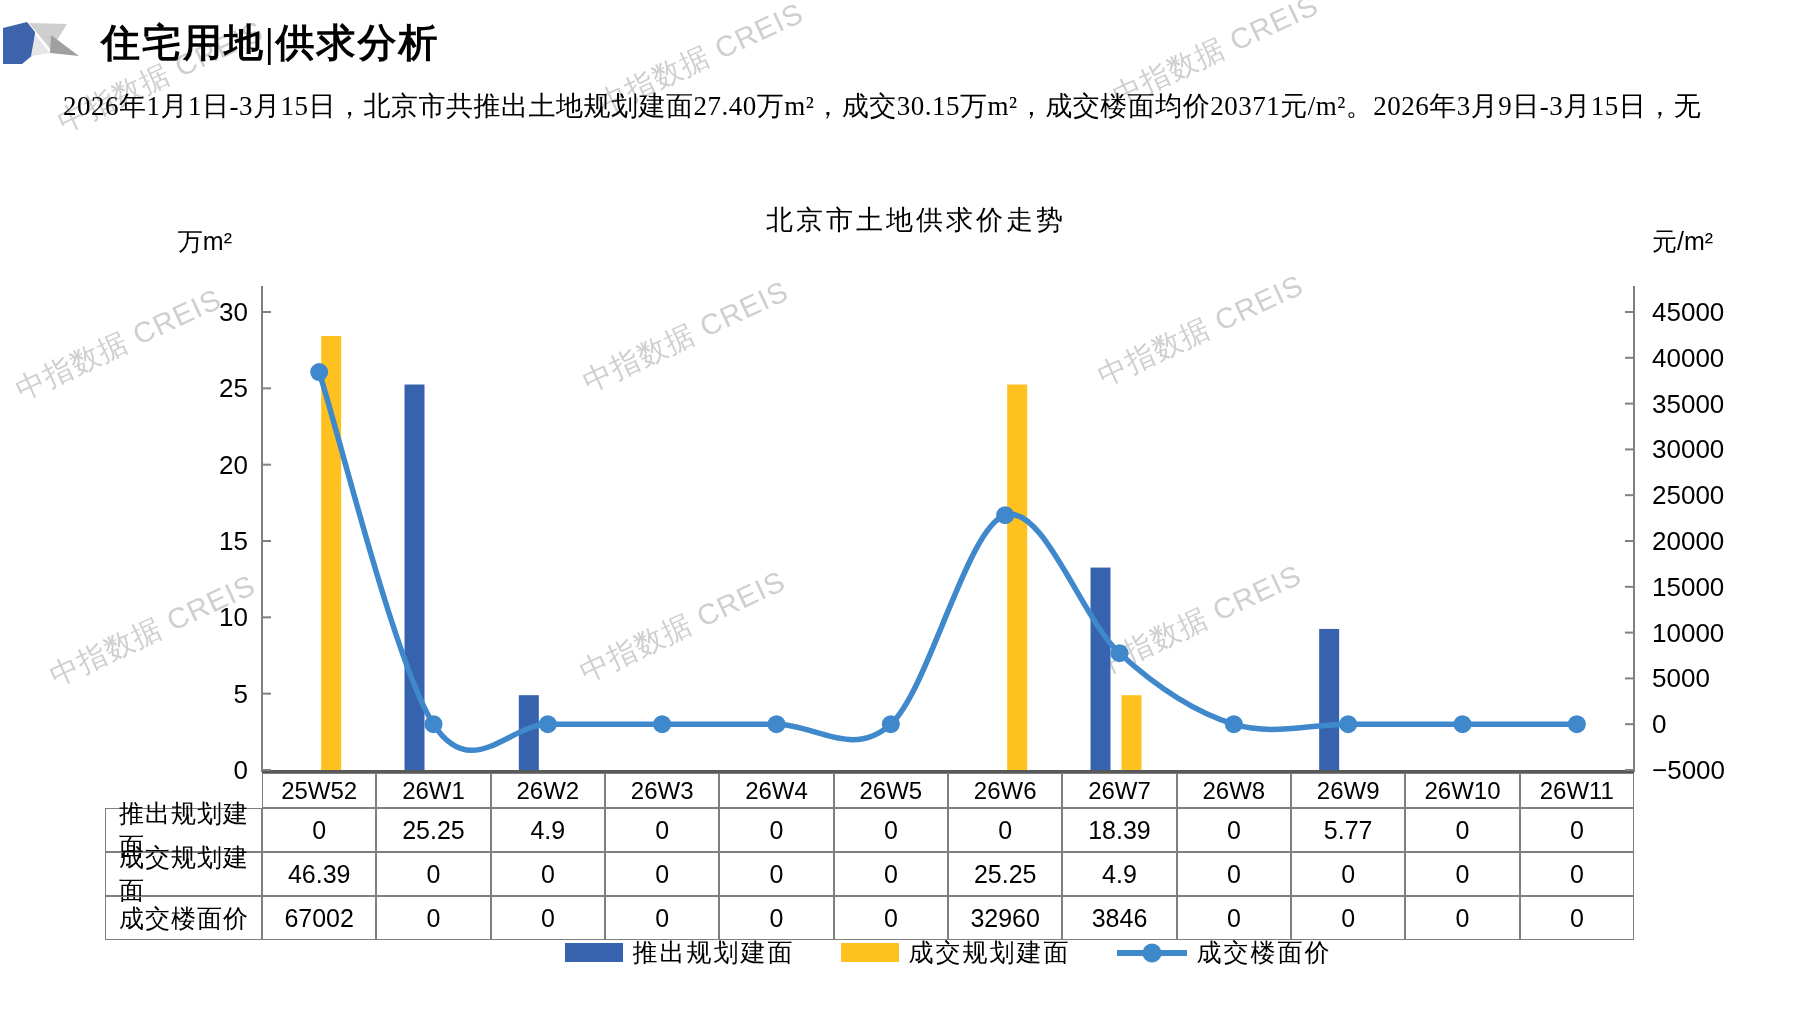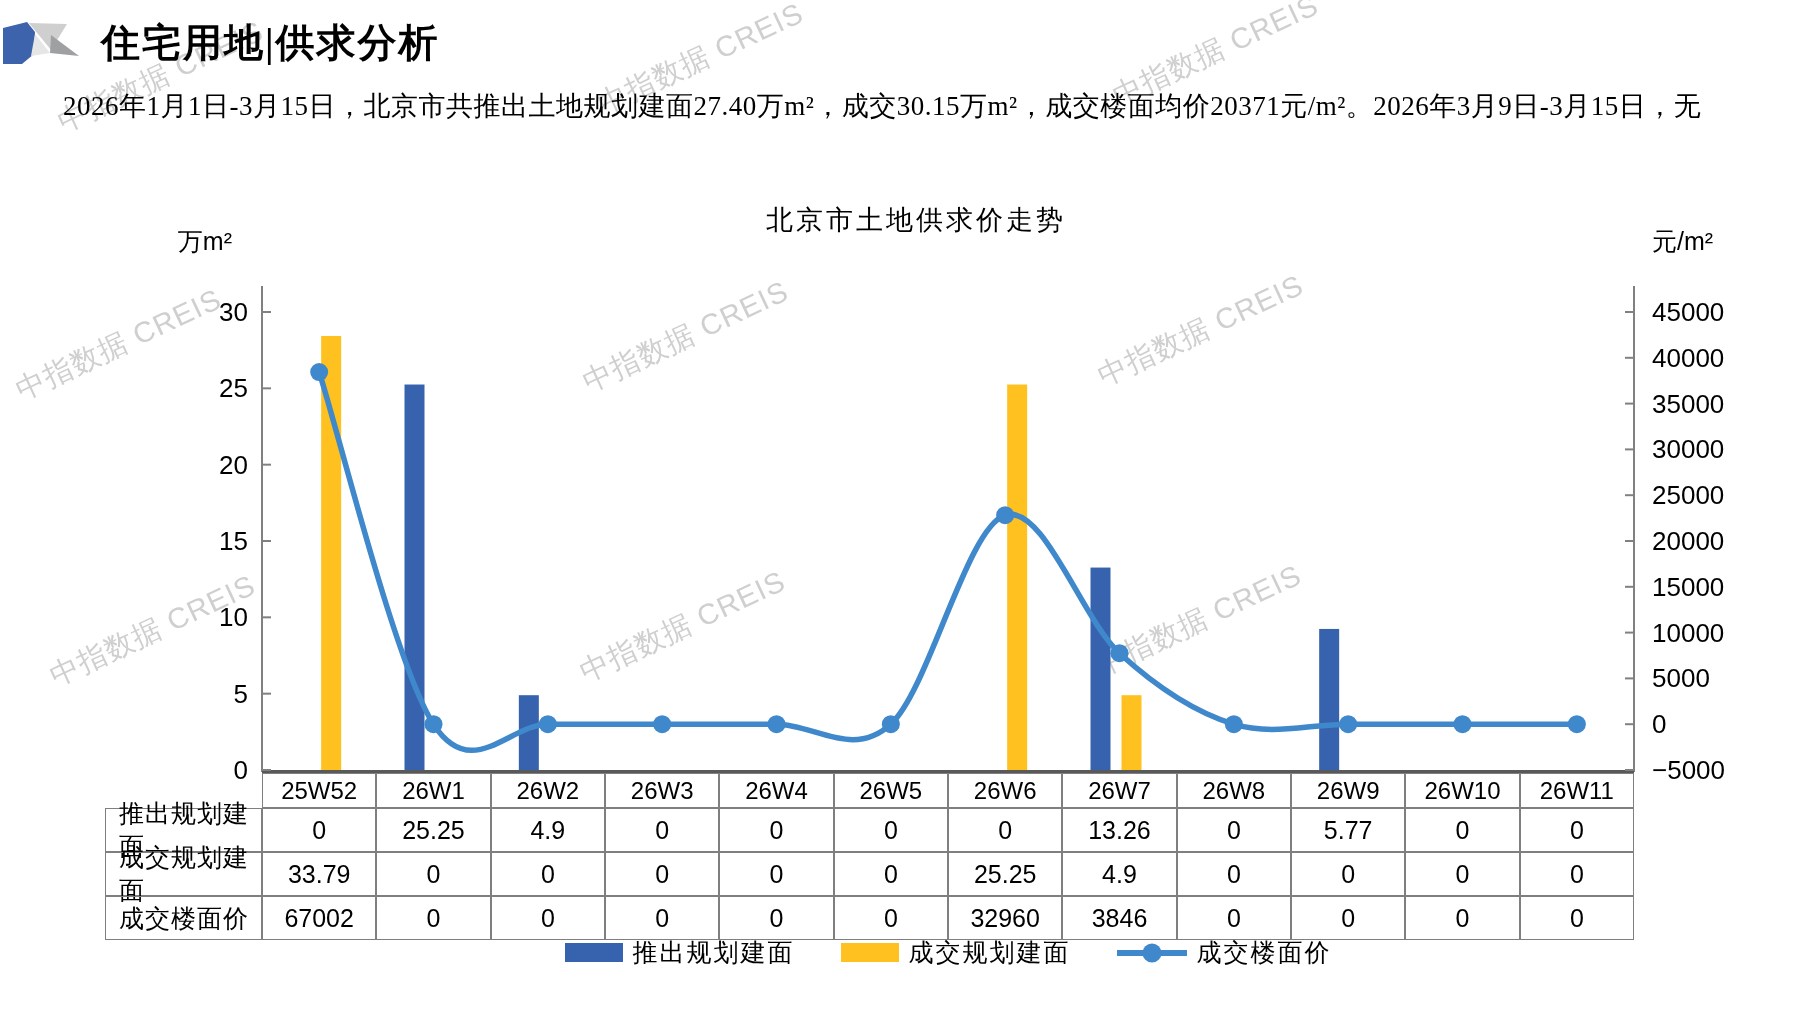--- a/index.html
+++ b/index.html
@@ -150,27 +150,27 @@
     <div class="cell cathead">26W10</div>
     <div class="cell cathead">26W11</div>
     <div class="cell rowlabel">推出规划建面</div>
     <div class="cell ">0</div>
     <div class="cell ">25.25</div>
     <div class="cell ">4.9</div>
     <div class="cell ">0</div>
     <div class="cell ">0</div>
     <div class="cell ">0</div>
     <div class="cell ">0</div>
-    <div class="cell ">13.26</div>
+    <div class="cell ">18.39</div>
     <div class="cell ">0</div>
     <div class="cell ">5.77</div>
     <div class="cell ">0</div>
     <div class="cell ">0</div>
     <div class="cell rowlabel">成交规划建面</div>
-    <div class="cell ">33.79</div>
+    <div class="cell ">46.39</div>
     <div class="cell ">0</div>
     <div class="cell ">0</div>
     <div class="cell ">0</div>
     <div class="cell ">0</div>
     <div class="cell ">0</div>
     <div class="cell ">25.25</div>
     <div class="cell ">4.9</div>
     <div class="cell ">0</div>
     <div class="cell ">0</div>
     <div class="cell ">0</div>

